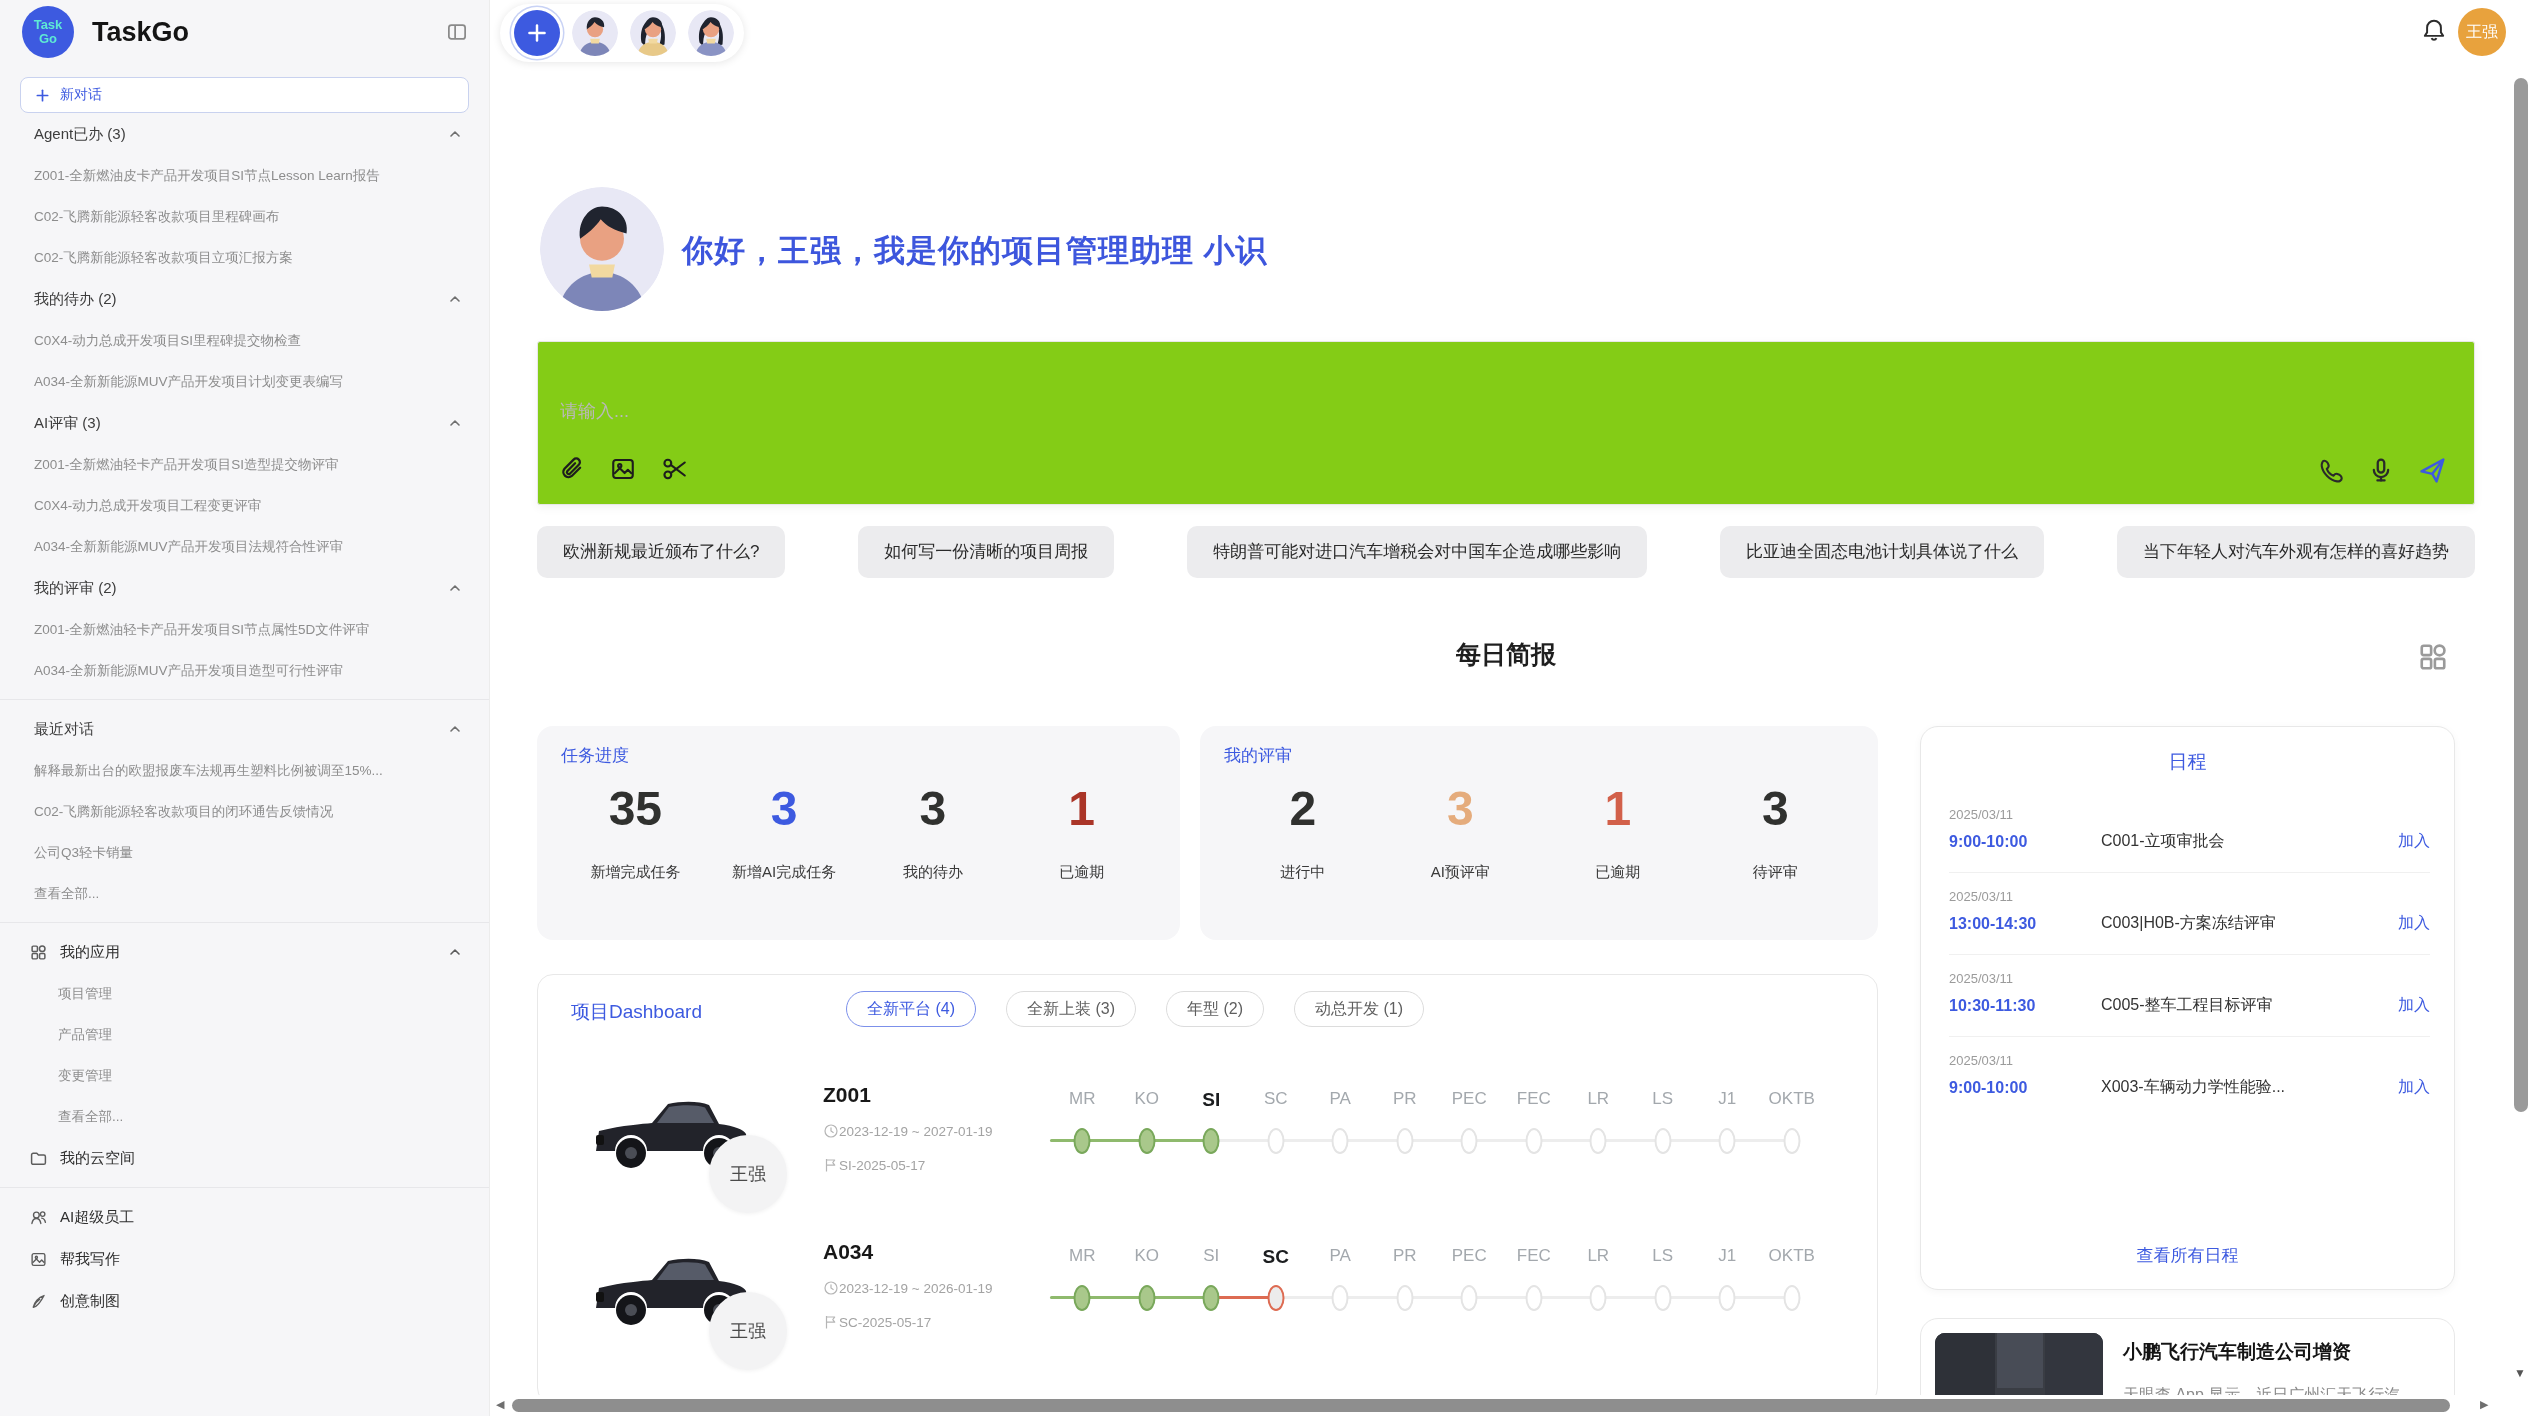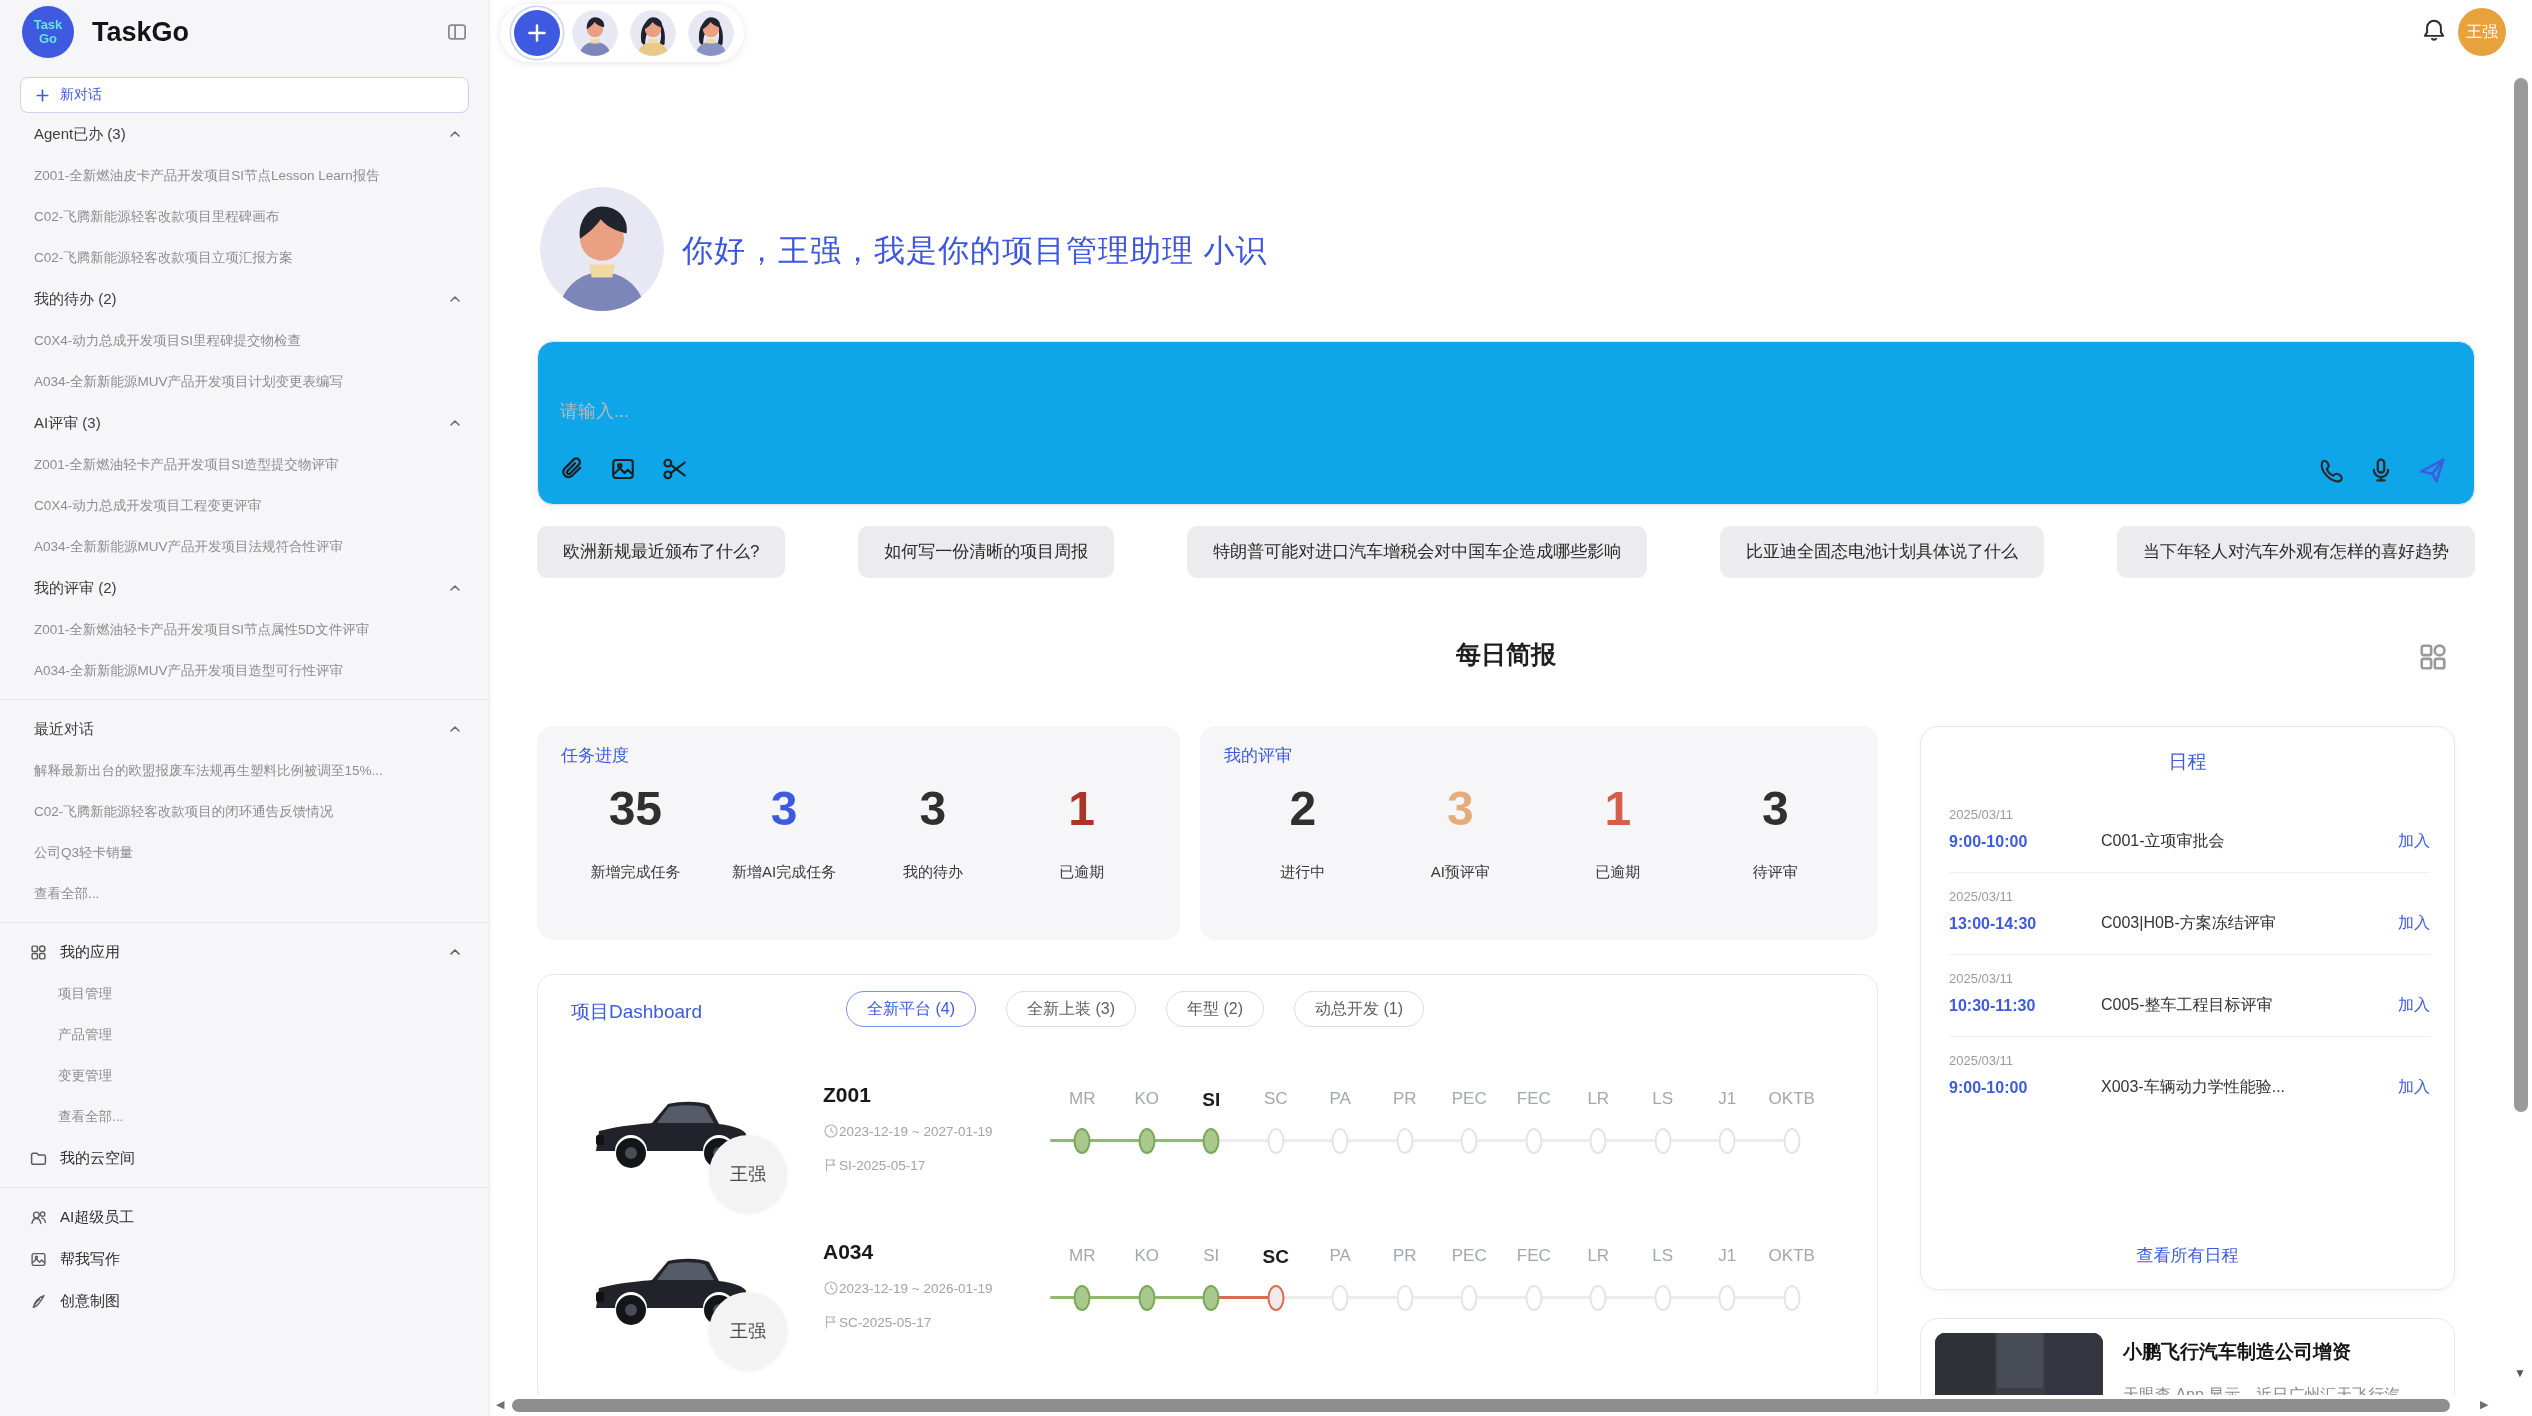--- a/index.html
+++ b/index.html
@@ -25,24 +25,24 @@
 
   
   #toolbar-pill{position:absolute;left:500px;top:4px;height:58px;background:#fff;border-radius:30px;box-shadow:0 1px 8px rgba(0,0,0,.10);display:flex;align-items:center;gap:12px;padding:0 10px;}
   .tb-circle{width:46px;height:46px;border-radius:50%;overflow:hidden;cursor:pointer;}
   .tb-plus{background:#3d5ae0;display:flex;align-items:center;justify-content:center;color:#fff;box-shadow:0 0 0 3px #fff,0 0 0 4.5px #c8d2f5;margin-left:4px;}
   #bell{position:absolute;left:2422px;top:18px;color:#2c2c2c;cursor:pointer;}
   #user-avatar{position:absolute;left:2458px;top:8px;width:48px;height:48px;border-radius:50%;background:#e8a23d;color:#fff;font-size:16px;display:flex;align-items:center;justify-content:center;cursor:pointer;}
 
   
   #greet-avatar{position:absolute;left:540px;top:187px;width:124px;height:124px;border-radius:50%;overflow:hidden;}
-  #greet-text{position:absolute;left:682px;top:230px;font-size:31px;font-weight:400;color:#3d56dd;letter-spacing:1px;}
-
-  
-  #input-card{position:absolute;left:537px;top:341px;width:1938px;height:164px;background:#0ea5e9;border:1px solid #e7e7e7;border-radius:16px;box-sizing:border-box;box-shadow:0 3px 10px rgba(0,0,0,.05);}
+  #greet-text{position:absolute;left:682px;top:230px;font-size:31px;font-weight:700;color:#3d56dd;letter-spacing:1px;}
+
+  
+  #input-card{position:absolute;left:537px;top:341px;width:1938px;height:164px;background:#84cc16;border:1px solid #e7e7e7;border-radius:3px;box-sizing:border-box;box-shadow:0 3px 10px rgba(0,0,0,.05);}
   #chat-input{position:absolute;left:20px;top:58px;width:1200px;border:none;outline:none;font-size:18px;color:#333;background:transparent;font-family:inherit;}
   #chat-input::placeholder{color:#b9b9b9;}
   .in-icons-left{position:absolute;left:20px;top:114px;display:flex;gap:26px;color:#1d1d1d;}
   .in-icons-right{position:absolute;right:28px;top:114px;display:flex;gap:24px;color:#2a2a2a;align-items:center;}
   .send-ic{color:#3d5ae0;}
   .in-icons-left .ic,.in-icons-right .ic{cursor:pointer;}
 
   
   #chips{position:absolute;left:537px;top:526px;width:1938px;display:flex;justify-content:space-between;}
   .chip{height:52px;line-height:52px;background:#ececee;border-radius:10px;padding:0 26px;font-size:17px;color:#2a2a2a;white-space:nowrap;cursor:pointer;}

